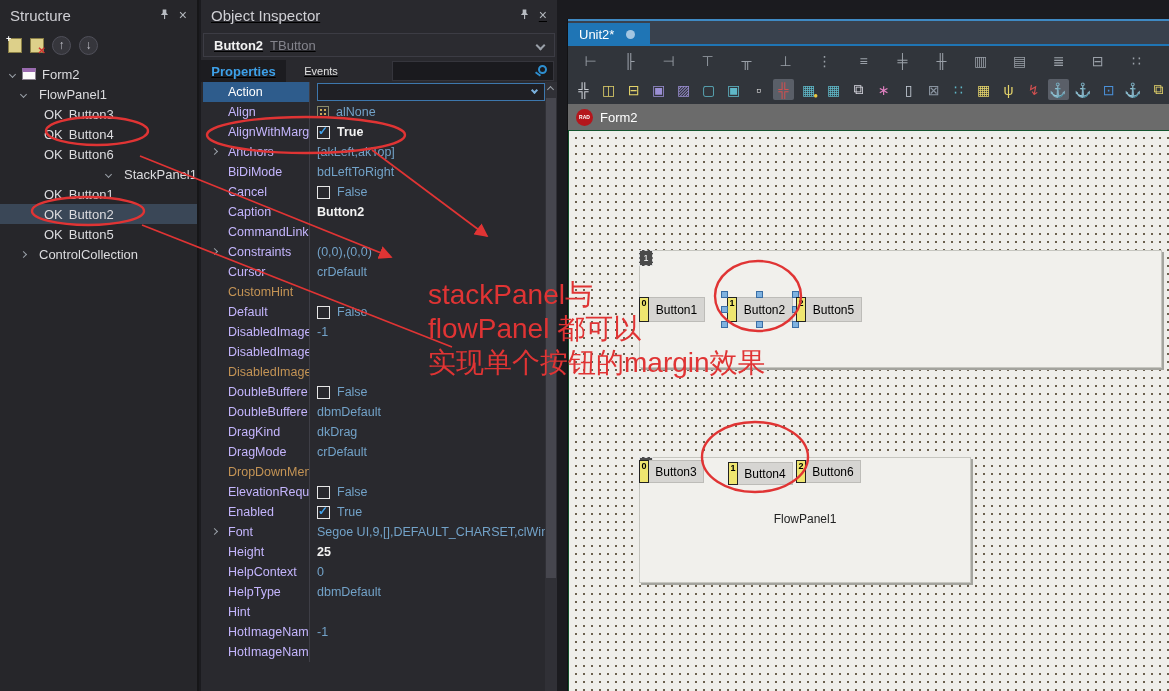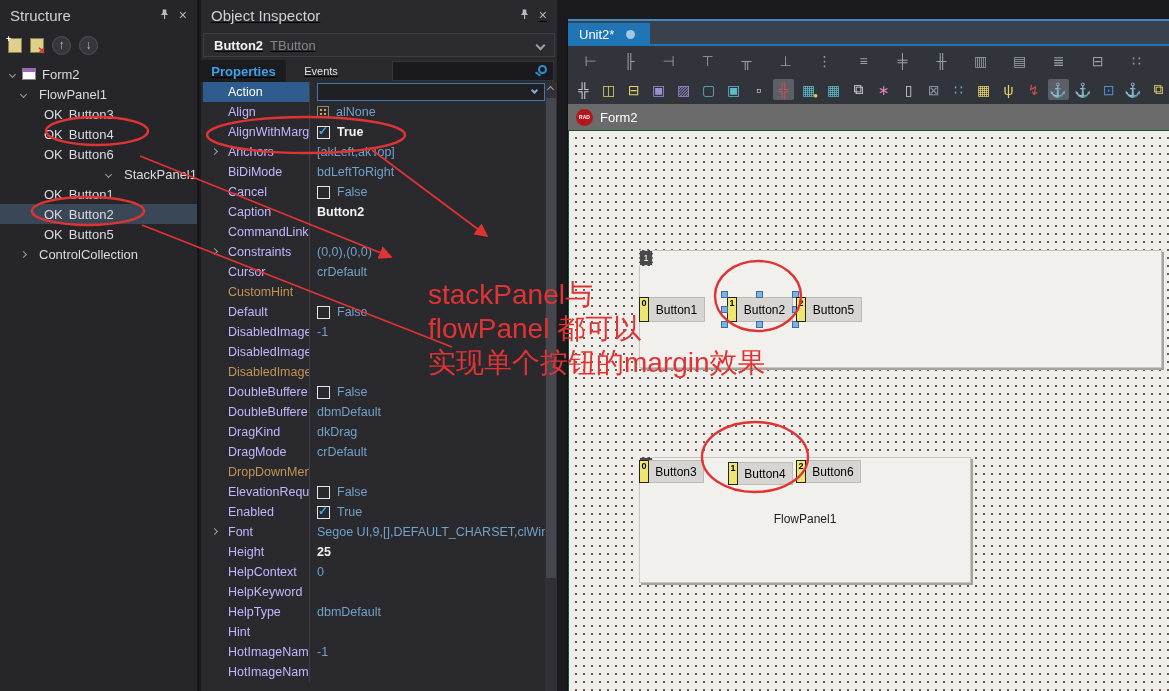--- a/index.html
+++ b/index.html
@@ -345,24 +345,20 @@
       </div>
       <div class="prow">
         <div class="pname">Height</div>
         <div class="pval bold">25</div>
       </div>
       <div class="prow">
         <div class="pname">HelpContext</div>
         <div class="pval">0</div>
       </div>
       <div class="prow">
-        <div class="pname">HelpKeyword</div>
-        <div class="pval"></div>
-      </div>
-      <div class="prow">
         <div class="pname">HelpType</div>
         <div class="pval">dbmDefault</div>
       </div>
       <div class="prow">
         <div class="pname">Hint</div>
         <div class="pval"></div>
       </div>
       <div class="prow">
         <div class="pname">HotImageNam</div>
         <div class="pval">-1</div>

